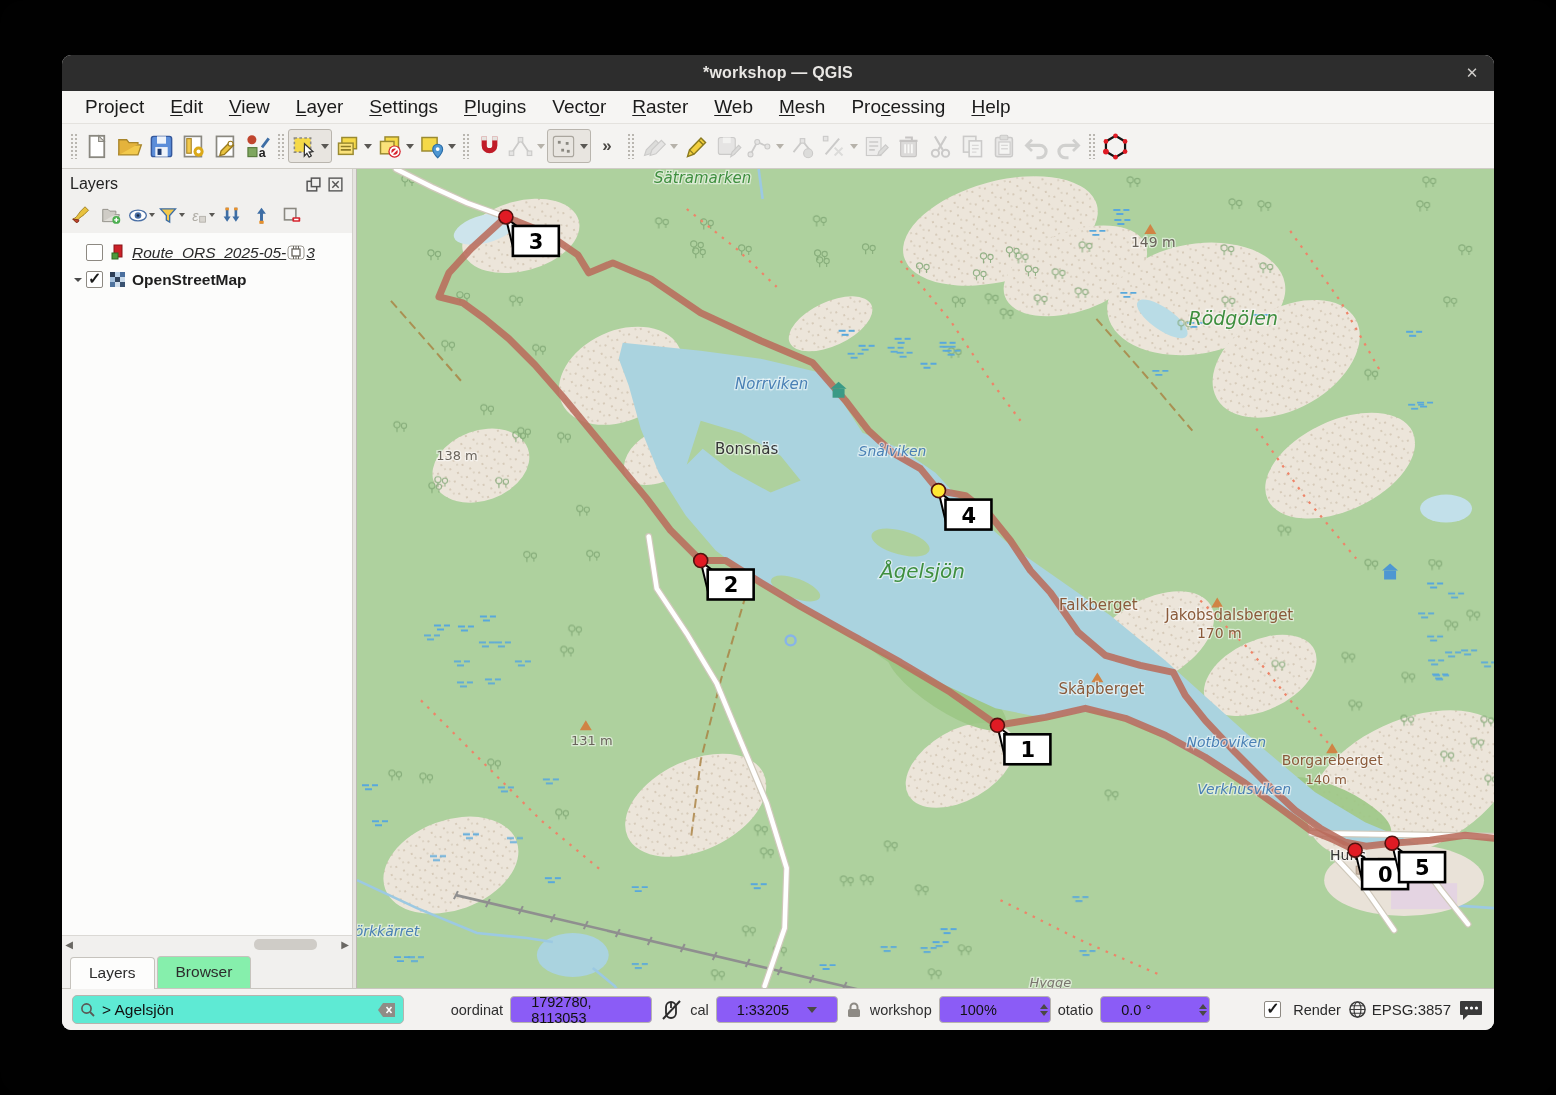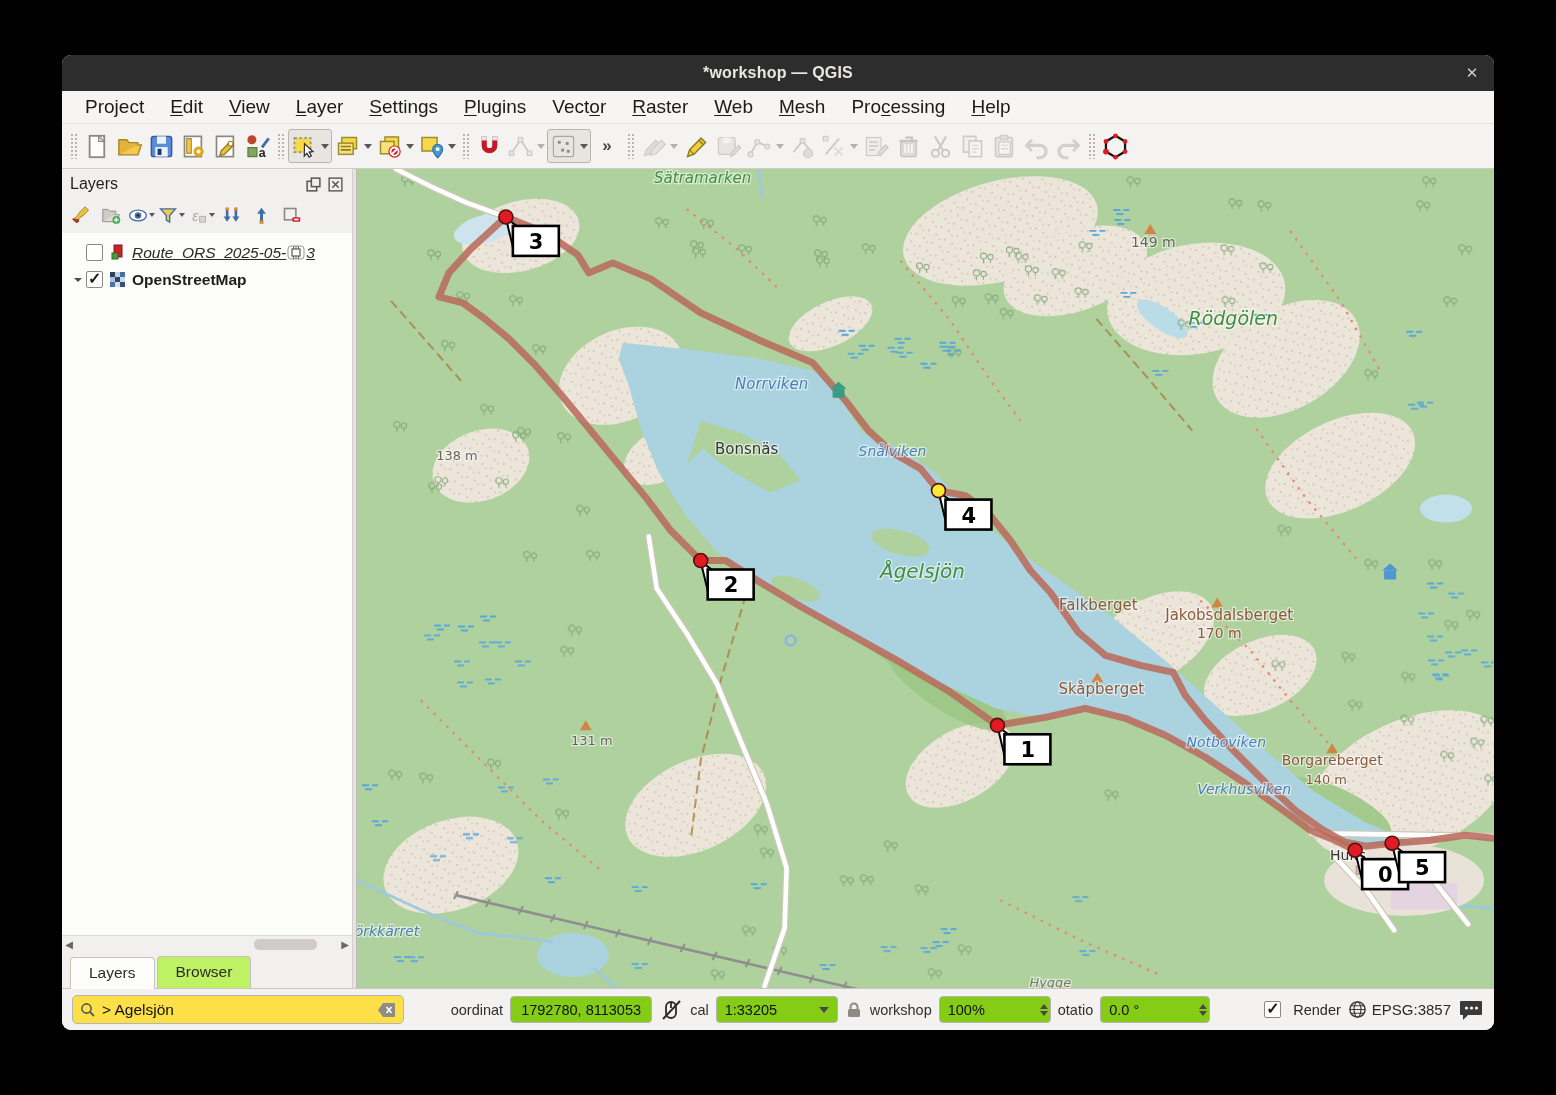--- a/index.html
+++ b/index.html
@@ -44,31 +44,31 @@
   .licon { width:17px; height:17px; flex:none; margin-right:6px; }
   .lname { color:#1e1e1e; }
   .lname.scratch { font-style:italic; text-decoration:underline; color:#2a2a2a; }
   .lname.bold { font-weight:600; }
   .chip { width:18px; height:15px; margin:0 1px; flex:none; }
   .hscroll { height:17px; background:#f1f0ee; border-top:1px solid #dbd9d5; display:flex; align-items:center; }
   .hs-arrow { width:14px; color:#6a6864; font-size:10px; text-align:center; }
   .hs-track { flex:1; height:13px; position:relative; }
   .hs-thumb { position:absolute; left:68%; width:24%; top:1px; height:11px; background:#cfccc7; border-radius:5px; }
   .tabsbar { height:36px; display:flex; align-items:flex-end; padding-left:8px; gap:2px; background:#f1f0ee; }
-  .tab { font-size:15.5px; padding:6px 18px 7px; border:1px solid #c6c3bd; border-bottom:none; border-radius:4px 4px 0 0; background:#bef264; color:#2c2c2c; }
+  .tab { font-size:15.5px; padding:6px 18px 7px; border:1px solid #c6c3bd; border-bottom:none; border-radius:4px 4px 0 0; background:#86efac; color:#2c2c2c; }
   .tab.active { background:#fdfdfc; position:relative; top:1px; }
   .splitter { width:5px; background:#e6e4e0; border-left:1px solid #d2d0cb; border-right:1px solid #bdbab4; flex:none; }
   .mapwrap { flex:1; position:relative; background:#aed19e; min-width:0; }
   .mapwrap svg.map { position:absolute; inset:0; width:100%; height:100%; display:block; }
   
   .statusbar { height:42px; background:#f3f2f0; border-top:1px solid #c9c6c0; display:flex; align-items:center; padding:0 10px; gap:7px; font-size:14.5px; color:#2a2a2a; flex:none; }
-  .searchbox { width:332px; height:29px; border:1px solid #b7b4ae; border-radius:5px; background:#fde047; display:flex; align-items:center; padding:0 7px; gap:6px; }
+  .searchbox { width:332px; height:29px; border:1px solid #b7b4ae; border-radius:5px; background:#5eead4; display:flex; align-items:center; padding:0 7px; gap:6px; }
   .searchbox .q { flex:1; font-size:15.5px; color:#111; }
   .sb-label { color:#2f2f2f; white-space:nowrap; overflow:hidden; }
-  .field { height:27px; border:1px solid #b7b4ae; border-radius:4px; background:#84cc16; display:flex; align-items:center; padding:0 8px; font-size:14.5px; color:#111; }
+  .field { height:27px; border:1px solid #b7b4ae; border-radius:4px; background:#8b5cf6; display:flex; align-items:center; padding:0 20px; font-size:14.5px; color:#111; }
   .combo { gap:6px; }
   .combo .carr { width:0; height:0; border-left:5px solid transparent; border-right:5px solid transparent; border-top:6px solid #4a4844; }
   .spin { padding-right:2px; gap:4px;justify-content:space-between; }
   .spin .arrows { display:flex; flex-direction:column; gap:2px; margin-left:4px; }
   .spin .arrows i { width:0; height:0; border-left:4px solid transparent; border-right:4px solid transparent; display:block; }
   .spin .arrows i.up { border-bottom:5px solid #4a4844; }
   .spin .arrows i.dn { border-top:5px solid #4a4844; }
   .render-check { display:flex; align-items:center; gap:6px;margin-left:47px; }
   .crs { display:flex; align-items:center; gap:5px; font-size:15px; }
   .flexsp { flex:1; }

